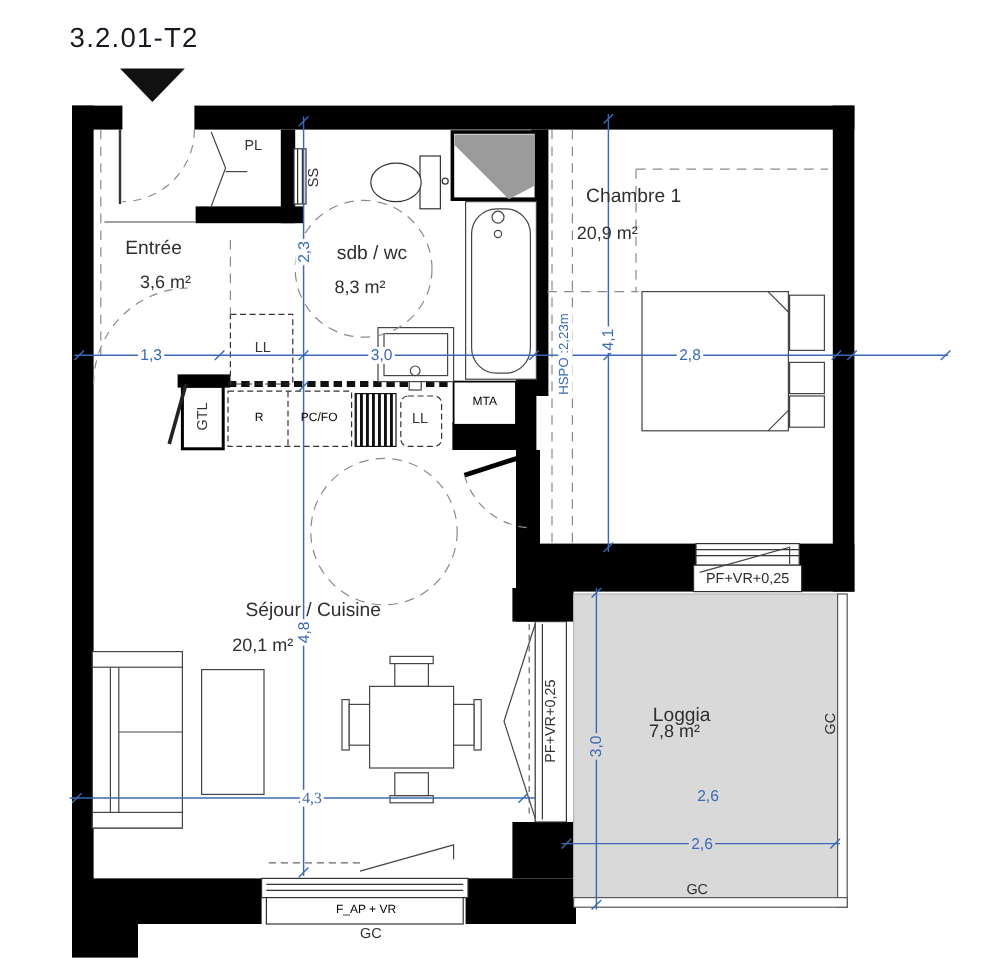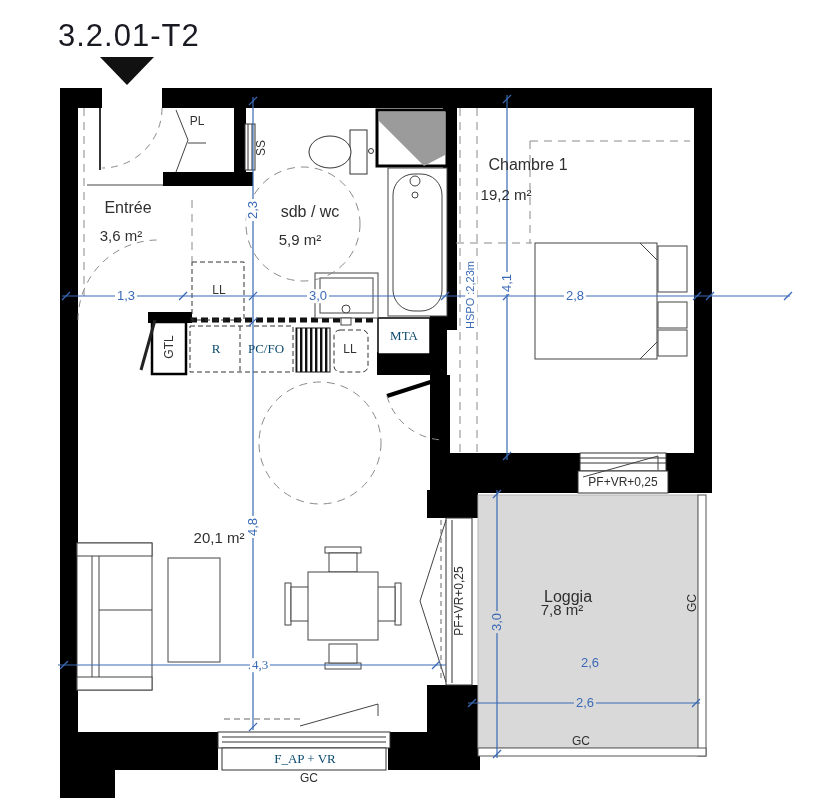--- a/index.html
+++ b/index.html
@@ -4,27 +4,27 @@
 <style>
   html,body{margin:0;padding:0;background:#fff;}
   #stage{position:relative;width:832px;height:800px;background:#fff;overflow:hidden;
          font-family:"Liberation Sans",sans-serif;}
   #linework{position:absolute;left:0;top:0;}
   .lbl{position:absolute;transform:translate(-50%,-50%);color:#3c3c3c;white-space:nowrap;line-height:1.05;}
   .rot{transform:translate(-50%,-50%) rotate(-90deg);}
   .room{font-size:16px;color:#2f2f2f;}
   .area{font-size:15px;color:#2f2f2f;}
   .fix{font-size:12px;color:#333;}
-  .fix13{font-size:13px;color:#0c4a6e;font-family:Liberation Serif, serif;}
+  .fix13{font-size:10px;color:#000000;}
   .win{font-size:12px;color:#2f2f2f;}
   .dim{font-size:13px;color:#3a6ab5;background:#fff;padding:0 2px;}
   .dim.nobg{background:transparent;}
   .dim.graybg{background:#d9d9d9;}
   .dim.sm{font-size:11px;}
-  #title{position:absolute;left:58px;top:18px;font-size:31px;color:#191922;letter-spacing:1px;}
+  #title{position:absolute;left:58px;top:18px;font-size:23px;color:#191922;letter-spacing:1px;}
 </style>
 </head>
 <body>
 
 <div id="stage">
 
   <svg id="linework" width="832" height="800" viewBox="0 0 832 800">
     <defs>
       <pattern id="hatch" width="5" height="6" patternUnits="userSpaceOnUse">
         <rect width="5" height="6" fill="#fff"></rect>
@@ -206,30 +206,31 @@
         <line x1="493" y1="758" x2="501" y2="750"></line>
     </g>
   </svg>
 
   <div id="title">3.2.01-T2</div>
   <svg width="70" height="40" style="position:absolute;left:92px;top:55px;">
     <polygon points="8,2 62,2 35,30" fill="#111"></polygon>
   </svg>
 
   <div class="lbl room" style="left:128px;top:208px;">Entrée</div>
-  <div class="lbl area" style="left:121px;top:236px;">3,6 m²</div>
+  <div class="lbl area" style="left:138px;top:236px;">3,6 m²</div>
   <div class="lbl room" style="left:310px;top:212px;">sdb / wc</div>
-  <div class="lbl area" style="left:300px;top:240px;">5,9 m²</div>
+  <div class="lbl area" style="left:300px;top:240px;">8,3 m²</div>
   <div class="lbl room" style="left:528px;top:165px;">Chambre 1</div>
-  <div class="lbl area" style="left:506px;top:195px;">19,2 m²</div>
+  <div class="lbl area" style="left:506px;top:195px;">20,9 m²</div>
+  <div class="lbl room" style="left:261px;top:510px;">Séjour / Cuisine</div>
   <div class="lbl area" style="left:219px;top:538px;">20,1 m²</div>
   <div class="lbl room" style="left:568px;top:582px;margin-top:15px;">Loggia</div>
   <div class="lbl area" style="left:562px;top:610px;">7,8 m²</div>
 
-  <div class="lbl fix" style="left:197px;top:121px;">PL</div>
+  <div class="lbl fix" style="left:211px;top:121px;">PL</div>
   <div class="lbl fix rot" style="left:261px;top:148px;">SS</div>
   <div class="lbl fix" style="left:219px;top:290px;">LL</div>
   <div class="lbl fix rot" style="left:169px;top:347px;">GTL</div>
   <div class="lbl fix13" style="left:216px;top:349px;">R</div>
   <div class="lbl fix13" style="left:266px;top:349px;">PC/FO</div>
   <div class="lbl fix" style="left:350px;top:349px;">LL</div>
   <div class="lbl fix13" style="left:404px;top:336px;">MTA</div>
 
   <div class="lbl win" style="left:623px;top:482px;">PF+VR+0,25</div>
   <div class="lbl win rot" style="left:459px;top:601px;">PF+VR+0,25</div>

